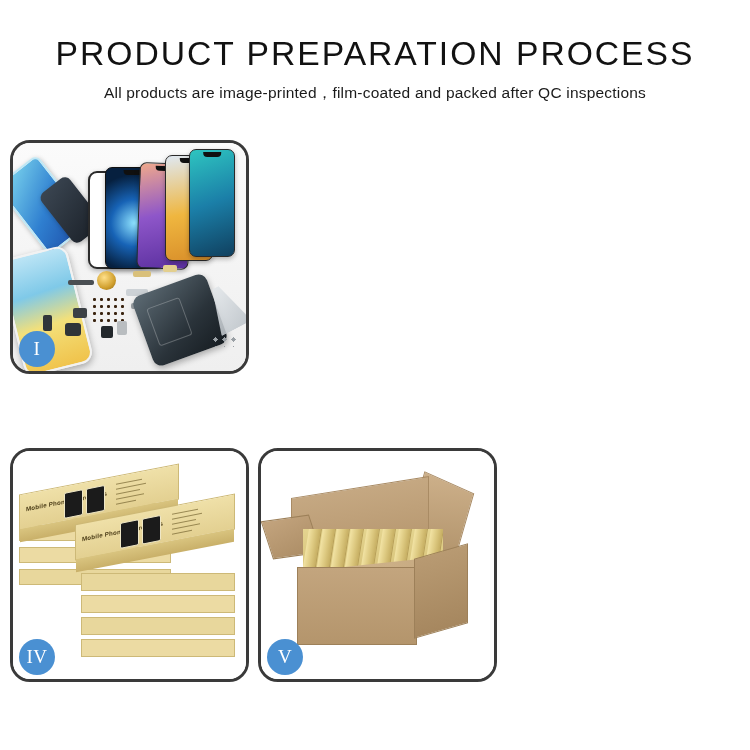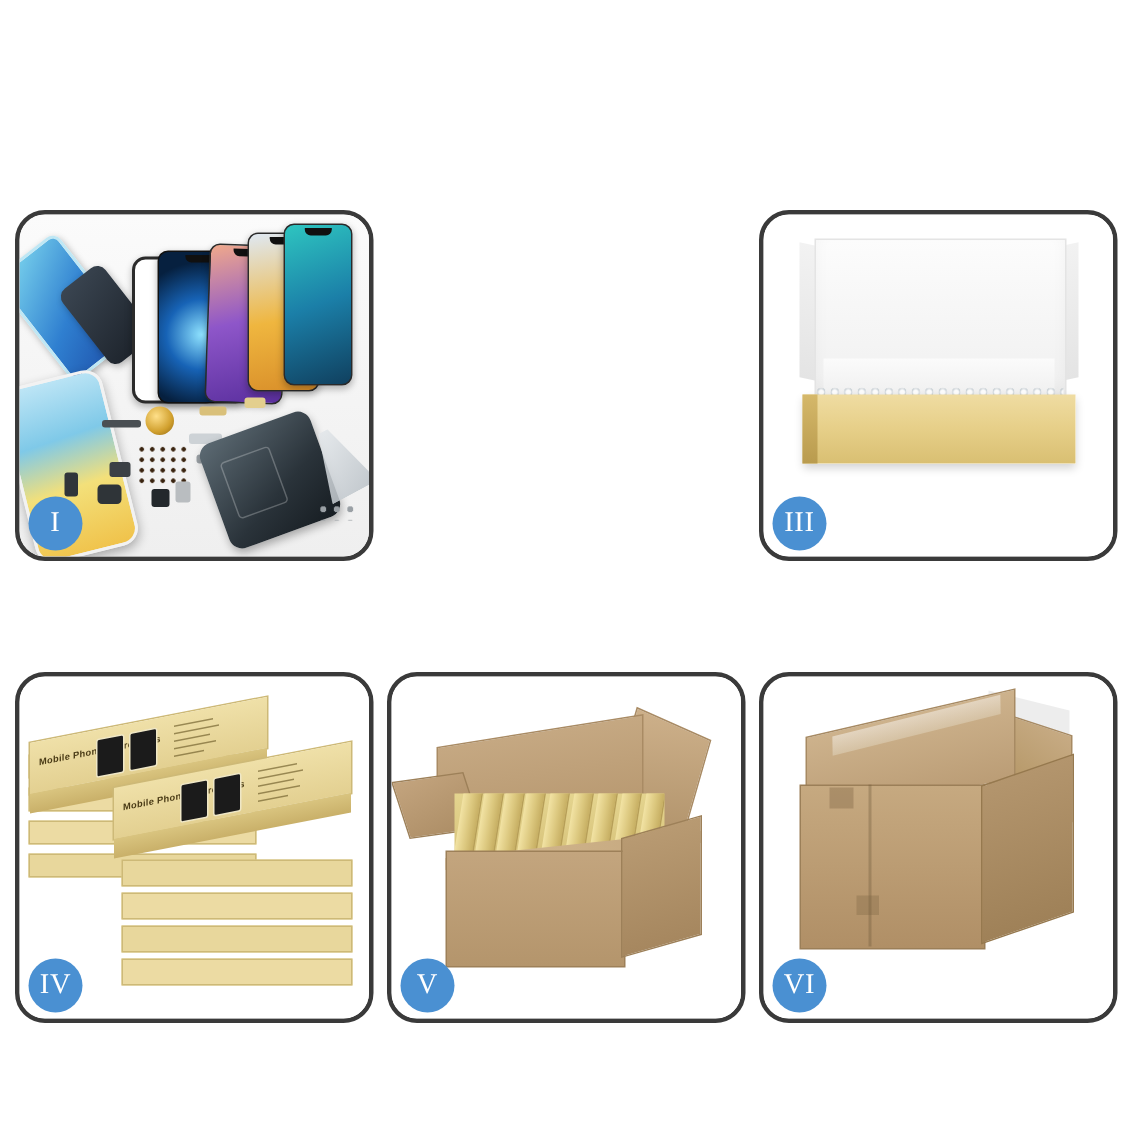--- a/index.html
+++ b/index.html
@@ -210,20 +210,24 @@
   .c6-seam{position:absolute;left:70px;top:72px;width:1.5px;height:108px;
     background:rgba(110,88,58,.35);}
   .c6-shadow{position:absolute;left:150px;top:16px;width:54px;height:16px;
     background:rgba(235,235,235,.9);transform:skewY(14deg);}
 </style>
 </head>
 <body>
 
 <div class="page">
 
+  <div class="header">
+    <h1 class="title">PRODUCT PREPARATION PROCESS</h1>
+    <p class="subtitle">All products are image-printed，film-coated and packed after QC inspections</p>
+  </div>
 
   <div class="grid">
 
     <div class="panel p1">
       <div class="stage">
         <div class="ph ph-a"></div>
         <div class="ph ph-b"></div>
         <div class="ph ph-c">
             <span class="notch"></span>
           </div>
@@ -253,32 +257,20 @@
         <div class="flex fx9"></div>
         <div class="flex fx10"></div>
         <div class="chassis"></div>
         <div class="tweez"></div>
         <div class="screws"></div>
       </div>
       <div class="badge">I</div>
     </div>
 
 
-    <div class="panel p3">
-      <div class="stage">
-        <div class="lid3-l"></div>
-        <div class="lid3-r"></div>
-        <div class="lid3"></div>
-        <div class="foam3"></div>
-        <div class="tray3-in"></div>
-        <div class="tray3"></div>
-        <div class="tray3-lip"></div>
-      </div>
-      <div class="badge">III</div>
-    </div>
 
     <div class="panel p4">
       <div class="stage">
         <div class="stack">
           <div class="sbox b1"></div>
           <div class="sbox b2"></div>
           <div class="sbox b3"></div>
           <div class="sbox b4"></div>
           <div class="sbox r1"></div>
           <div class="sbox r2"></div>
@@ -333,29 +325,15 @@
           <div class="bar" style="left:108px;"></div>
           <div class="bar" style="left:124px;"></div>
         </div>
         <div class="cart-rim"></div>
         <div class="cart-front"></div>
         <div class="cart-side"></div>
       </div>
       <div class="badge">V</div>
     </div>
 
-    <div class="panel p6">
-      <div class="stage">
-        <div class="c6-shadow"></div>
-        <div class="c6-topr"></div>
-        <div class="c6-top"></div>
-        <div class="c6-tape"></div>
-        <div class="c6-front"></div>
-        <div class="c6-side"></div>
-        <div class="c6-seam"></div>
-        <div class="c6-tab1"></div>
-        <div class="c6-tab2"></div>
-      </div>
-      <div class="badge">VI</div>
-    </div>
 
   </div>
 </div>
 
 </body></html>

